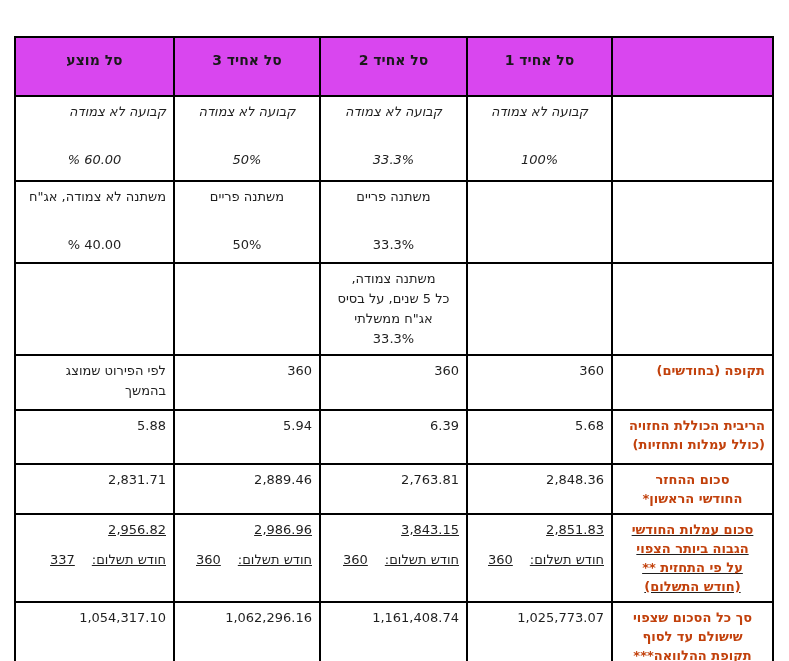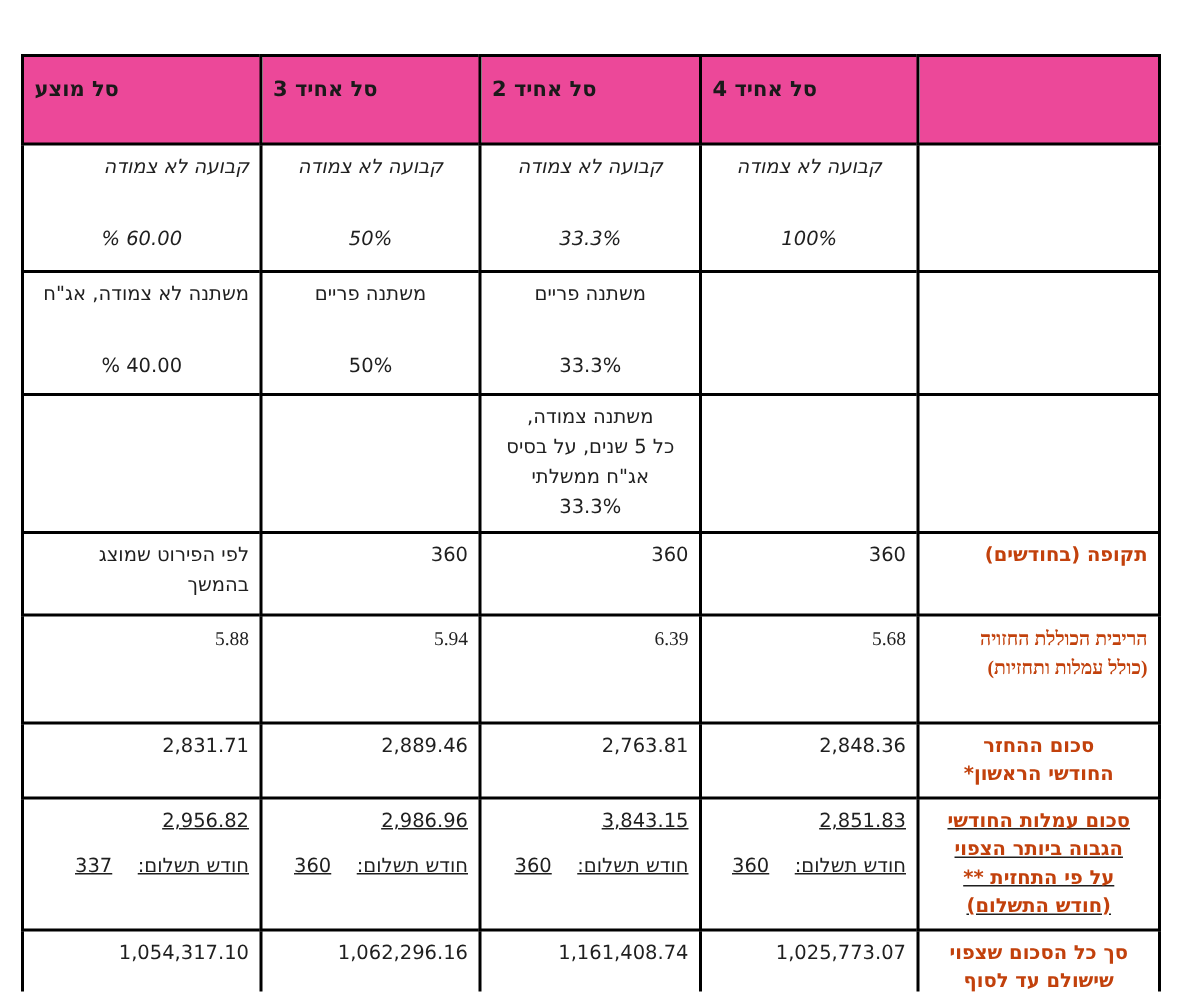--- a/index.html
+++ b/index.html
@@ -35,34 +35,34 @@
   table.cmp col.c-prop  { width: 159px; }
 
   table.cmp th, table.cmp td {
     border: 2px solid #000000;
     vertical-align: top;
     padding: 5px 7px;
     box-sizing: border-box;
     overflow: hidden;
   }
   table.cmp thead th {
-    background: #ec4899;
+    background: #d946ef;
     font-weight: bold;
     font-size: 14px;
-    text-align: left;
+    text-align: center;
     height: 59px;
     padding-top: 14px;
     color: #1a1a1a;
   }
   
   tr.r1 td { height: 85px; font-style: italic; }
   tr.r2 td { height: 82px; }
   tr.r3 td { height: 81px; }
   tr.r4 td { height: 55px; border-radius: 15px; }
-  tr.r5 td { height: 72px; font-family: Liberation Serif, serif; }
+  tr.r5 td { height: 54px; }
   tr.r6 td { height: 42px; }
   tr.r7 td { height: 82px; text-decoration: underline; }
   tr.r8 td { height: 66px; }
 
   td .line {
     font-size: 13px;
     line-height: 20px;
     white-space: nowrap;
   }
   td.align-center { text-align: center; }
@@ -95,21 +95,21 @@
       <colgroup>
         <col class="c-label">
         <col class="c-b1">
         <col class="c-b2">
         <col class="c-b3">
         <col class="c-prop">
       </colgroup>
       <thead>
         <tr>
             <th></th>
-            <th>סל אחיד 4</th>
+            <th>סל אחיד 1</th>
             <th>סל אחיד 2</th>
             <th>סל אחיד 3</th>
             <th>סל מוצע</th>
           </tr>
       </thead>
       <tbody>
           <tr class="r1">
             <td class="lbl align-right"></td>
             <td class="align-center">
               <div class="line">קבועה לא צמודה</div>

